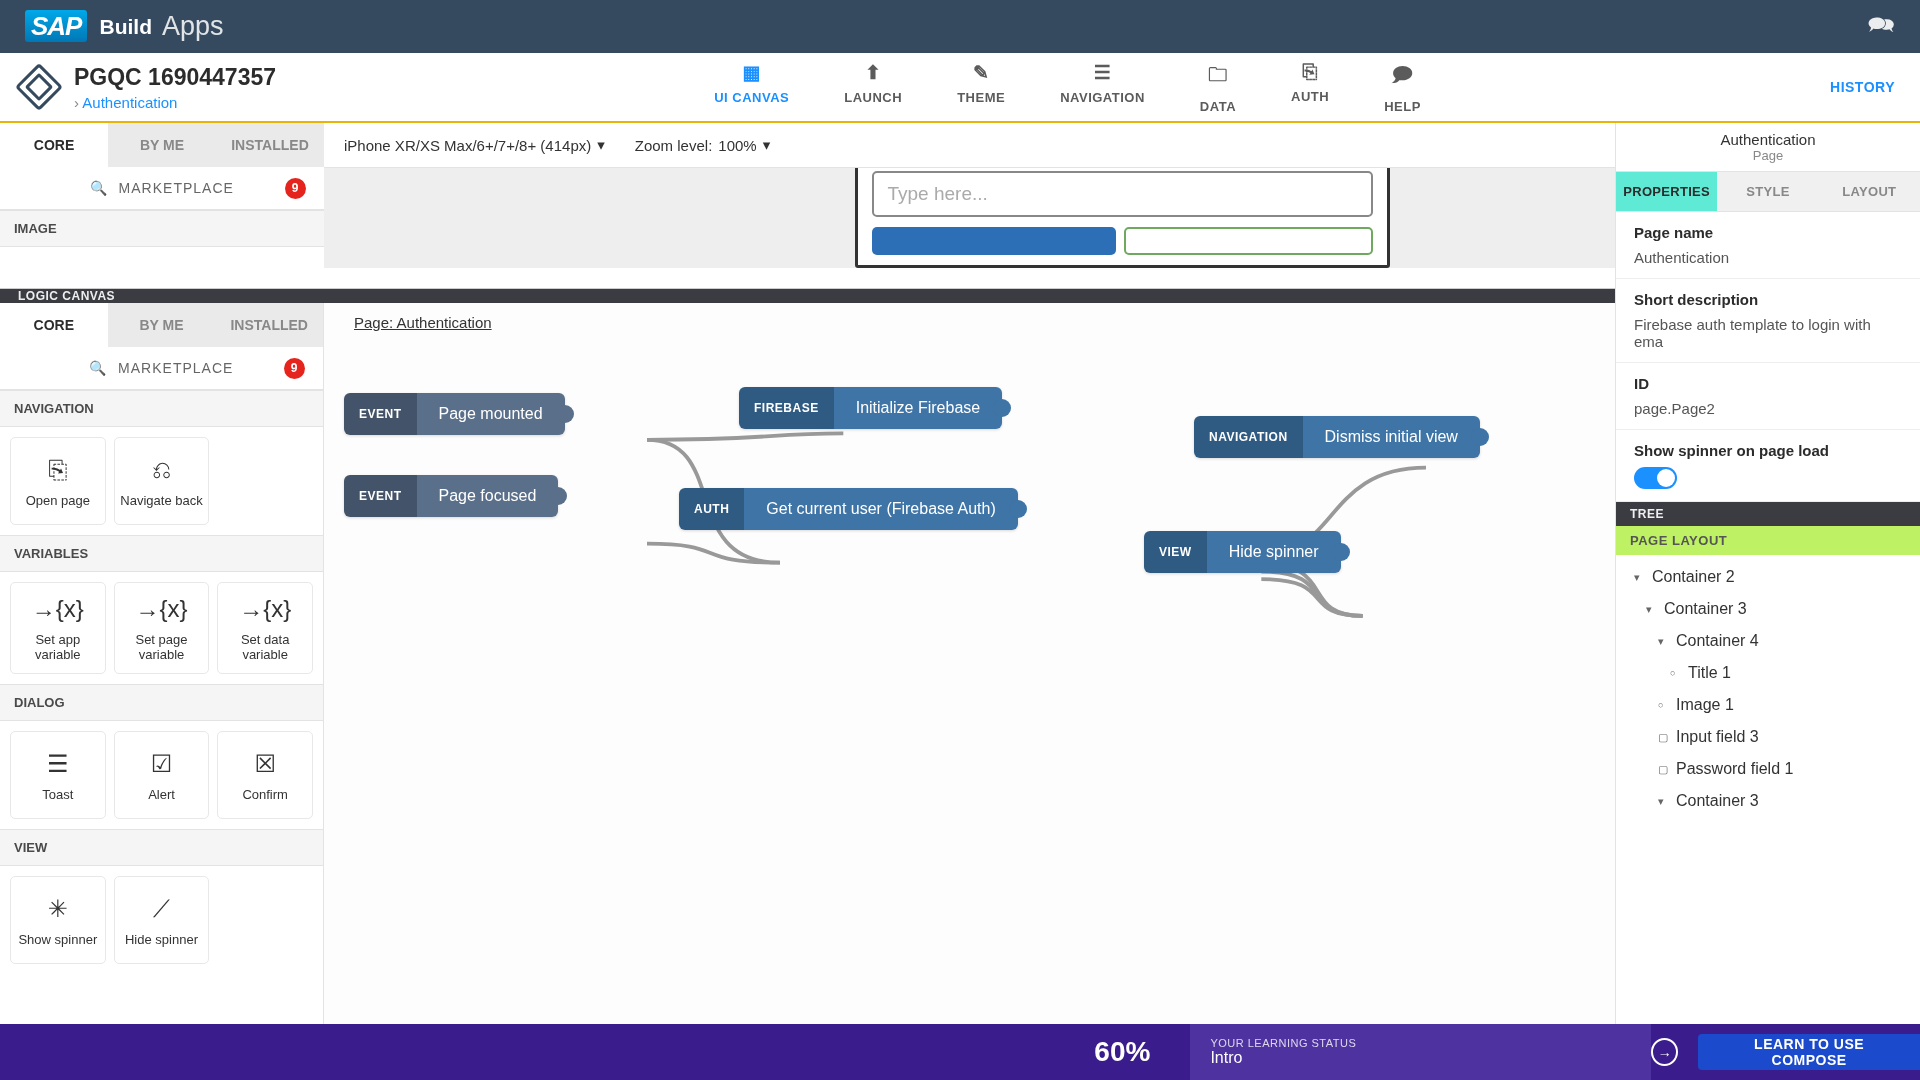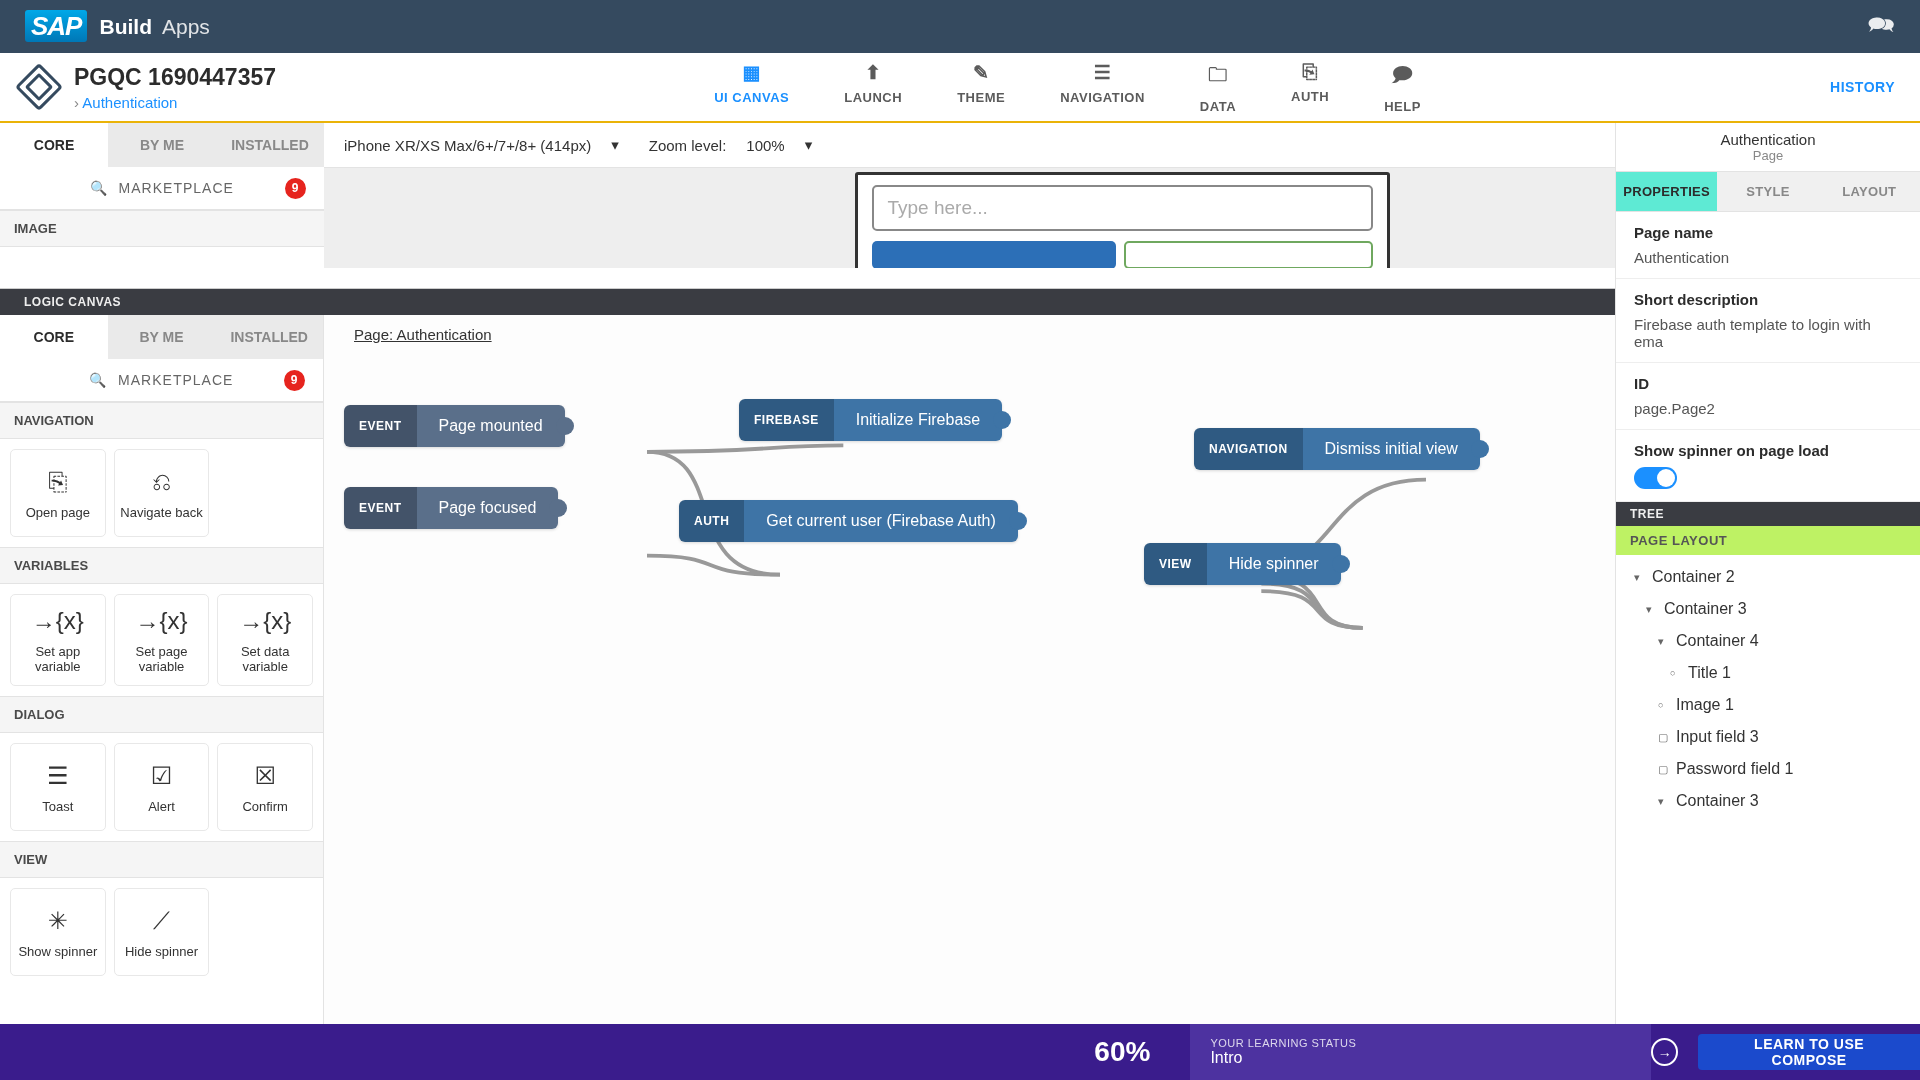--- a/index.html
+++ b/index.html
@@ -3,21 +3,21 @@
 <meta charset="utf-8">
 <style>
 * { margin: 0; padding: 0; box-sizing: border-box; font-family: -apple-system, BlinkMacSystemFont, "Segoe UI", Arial, sans-serif; }
 body { width: 1920px; height: 1080px; overflow: hidden; background: #fff; display: flex; flex-direction: column; }
 
 
 .topbar { height: 53px; background: #354a5f; display: flex; align-items: center; padding: 0 25px; color: #fff; }
 .sap-logo { font-weight: bold; font-size: 26px; font-style: italic; letter-spacing: -1px; margin-right: 12px; }
 .sap-logo span { background: linear-gradient(180deg, #00a8e8, #0077b6); padding: 1px 6px; border-radius: 3px; }
 .brand-build { font-size: 21px; font-weight: 600; margin-right: 10px; }
-.brand-apps { font-size: 21px; font-weight: 300; opacity: 0.85; }
+.brand-apps { font-size: 27px; font-weight: 300; opacity: 0.85; }
 .topbar-spacer { flex: 1; }
 .feedback-icon { font-size: 22px; opacity: 0.9; cursor: pointer; }
 
 
 .header { height: 70px; display: flex; align-items: center; border-bottom: 2px solid #eab308; }
 .header-left { display: flex; align-items: center; padding: 0 22px; gap: 18px; min-width: 330px; }
 .app-logo { width: 34px; height: 34px; transform: rotate(45deg); border: 3px solid #354a5f; border-radius: 4px; display:flex; align-items:center; justify-content:center; }
 .app-logo::after { content: ""; width: 14px; height: 14px; border: 3px solid #354a5f; border-radius: 2px; }
 .header-title { font-size: 23px; font-weight: 600; color: #2c2c2c; }
 .header-sub { font-size: 15px; color: #1b90ff; margin-top: 3px; }
@@ -36,35 +36,35 @@
 .marketplace { display: flex; align-items: center; justify-content: center; padding: 13px; gap: 10px; color: #666; font-size: 14px; letter-spacing: 1px; border-bottom: 1px solid #e3e3e3; position: relative; background: #fff; }
 .badge { position: absolute; right: 18px; background: #e6241e; color: #fff; width: 21px; height: 21px; border-radius: 50%; display: flex; align-items: center; justify-content: center; font-size: 12px; font-weight: 600; }
 .section-header { padding: 10px 14px; font-size: 13px; font-weight: 600; color: #4a4a4a; background: #f5f5f5; border-bottom: 1px solid #e3e3e3; border-top: 1px solid #e3e3e3; }
 .comp-grid { display: grid; grid-template-columns: repeat(3, 1fr); gap: 8px; padding: 10px; background: #fff; }
 .comp-item { background: #fff; border: 1px solid #e8e8e8; border-radius: 5px; padding: 12px 4px 10px; display: flex; flex-direction: column; align-items: center; gap: 8px; font-size: 13px; color: #333; cursor: grab; text-align: center; line-height: 1.2; min-height: 88px; justify-content: center; }
 .comp-icon { font-size: 24px; color: #333; }
 
 
 .canvas-area { flex: 1; display: flex; flex-direction: column; min-width: 0; position: relative; }
 .canvas-toolbar { height: 45px; display: flex; align-items: center; padding: 0 20px; gap: 30px; font-size: 15px; color: #333; border-bottom: 1px solid #e3e3e3; }
-.device-select, .zoom-select { display: flex; align-items: center; gap: 20px; cursor: pointer; }
+.device-select, .zoom-select { display: flex; align-items: center; gap: 6px; cursor: pointer; }
 .toolbar-right { margin-left: auto; display: flex; align-items: center; gap: 20px; font-size: 14px; font-weight: 600; color: #5b5b5b; letter-spacing: 0.5px; }
 .toggle-track { width: 26px; height: 12px; background: #ccc; border-radius: 10px; position: relative; }
 .toggle-knob { position: absolute; left: -2px; top: -3px; width: 18px; height: 18px; background: #1b90ff; border-radius: 50%; }
 
 
-.ui-canvas { flex: 0 0 100px; background: #eee; display: flex; justify-content: center; align-items: flex-start; padding-top: 4px; position: relative; overflow: hidden; }
+.ui-canvas { flex: 0 0 100px; background: #eee; display: flex; justify-content: center; align-items: flex-end; padding-top: 4px; position: relative; overflow: hidden; }
 .phone-frame { width: 535px; background: #fff; border: 3px solid #333; border-radius: 3px; padding: 10px 14px; }
 .phone-input { width: 100%; height: 46px; border: 2px solid #888; border-radius: 5px; padding: 0 14px; font-size: 19px; color: #aaa; display: flex; align-items: center; margin-bottom: 10px; }
 .phone-buttons { display: flex; gap: 8px; }
 .btn-login { flex: 1; height: 28px; background: #2c6fb7; border-radius: 5px; }
 .btn-signup { flex: 1; height: 28px; border: 2px solid #6fa85f; border-radius: 5px; }
 
 
-.logic-header { height: 26px; background: #3a3c42; color: #eee; font-size: 12px; font-weight: 600; letter-spacing: 0.5px; display: flex; align-items: center; padding: 0 24px; justify-content: space-between; }
+.logic-header { height: 14px; background: #3a3c42; color: #eee; font-size: 12px; font-weight: 600; letter-spacing: 0.5px; display: flex; align-items: center; padding: 0 18px; justify-content: space-between; }
 .logic-header-icons { display: flex; gap: 12px; font-size: 14px; }
 
 
 .logic-body { flex: 1; display: flex; background: #fff; min-height: 0; }
 .logic-sidebar { width: 324px; border-right: 1px solid #e3e3e3; display: flex; flex-direction: column; overflow-y: auto; }
 .logic-canvas { flex: 1; position: relative; background: #fdfdfd; overflow: hidden; }
 .logic-breadcrumb { padding: 11px 30px; font-size: 15px; color: #333; text-decoration: underline; }
 
 
 .node { position: absolute; display: flex; border-radius: 6px; overflow: visible; box-shadow: 0 1px 3px rgba(0,0,0,0.15); font-size: 16px; color: #fff; }

